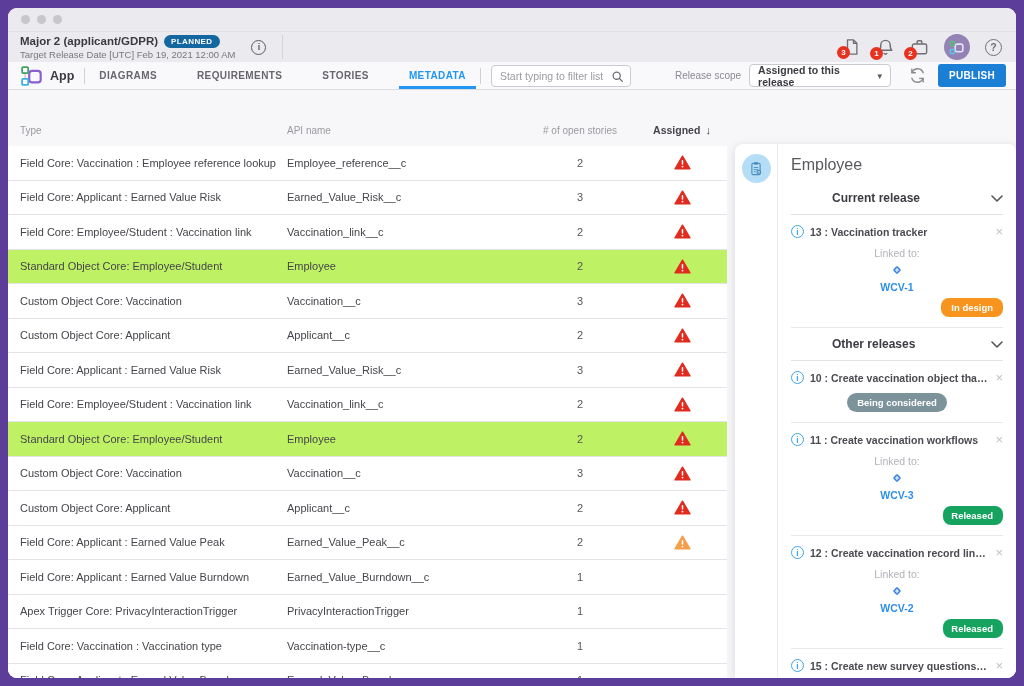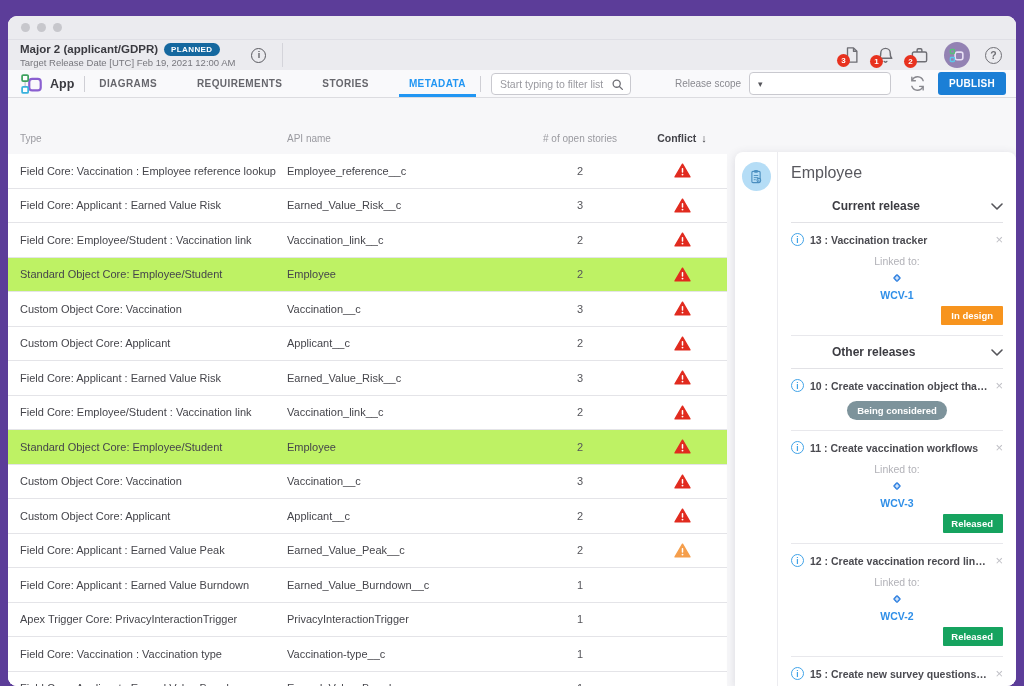--- a/index.html
+++ b/index.html
@@ -1,18 +1,18 @@
 <!DOCTYPE html>
 <html><head>
 <meta charset="utf-8">
 <style>
   *{box-sizing:border-box;margin:0;padding:0;font-family:"Liberation Sans",sans-serif;}
   html,body{width:1024px;height:686px;overflow:hidden;}
   .stage{position:relative;width:1024px;height:686px;background:#5c3d99;}
-  .window{position:absolute;left:8px;top:16px;width:1008px;height:670px;background:#fff;
+  .window{position:absolute;left:8px;top:8px;width:1008px;height:670px;background:#fff;
     border-radius:9px;overflow:hidden;display:flex;flex-direction:column;}
   
   .titlebar{height:24px;background:#ebebef;display:flex;align-items:center;padding-left:13px;gap:7px;
     border-bottom:1px solid #dfdfe5;flex:none;}
   .dot{width:9px;height:9px;border-radius:50%;background:#c7c7cc;}
   
   .header{height:30px;background:#ebebef;display:flex;align-items:center;padding:0 14px 0 12px;flex:none;}
   .title-block{display:flex;flex-direction:column;gap:1px;}
   .title-line{display:flex;align-items:center;gap:6px;}
   .rel-title{font-size:11.5px;font-weight:700;color:#3a3a40;}
@@ -85,21 +85,21 @@
   .story-item:last-child{border-bottom:none;}
   .story-r1{display:flex;align-items:center;gap:6px;}
   .info-i{flex:none;width:13px;height:13px;border:1.3px solid #41a3e8;border-radius:50%;color:#41a3e8;
     font-size:8.5px;font-weight:700;display:inline-flex;align-items:center;justify-content:center;}
   .story-label{flex:1;min-width:0;font-size:10.5px;font-weight:600;color:#4a4a50;
     white-space:nowrap;overflow:hidden;text-overflow:ellipsis;}
   .close-x{flex:none;font-size:13px;color:#c0c0c6;cursor:pointer;line-height:1;}
   .story-r2{margin-top:9px;display:flex;align-items:center;gap:5px;flex-direction:column;}
   .linked-label{font-size:10.5px;color:#b2b2b8;}
   .story-link{font-size:10.5px;font-weight:700;color:#2f8fe8;cursor:pointer;}
-  .badge{margin-left:auto;color:#fff;font-size:9.5px;font-weight:700;padding:4px 10px;border-radius:1px;white-space:nowrap;}
+  .badge{margin-left:auto;color:#fff;font-size:9.5px;font-weight:700;padding:4px 10px;border-radius:8px;white-space:nowrap;}
   .story-r2.no-link .badge{margin-left:0;}
   .badge.in-design{background:#f7941e;}
   .badge.released{background:#16a35f;padding-left:8px;}
   .badge.considered{background:#7d939b;border-radius:10px;}
 </style>
 </head>
 <body>
 
 <div class="stage">
   <div class="window">
@@ -184,41 +184,42 @@
         <input class="filter-input" type="text" placeholder="Start typing to filter list" style="">
         <span class="search-ic">
           <svg viewBox="0 0 16 16" width="13" height="13" fill="none" stroke="#707076" stroke-width="1.6" stroke-linecap="round">
               <circle cx="7" cy="7" r="4.4"></circle>
               <path d="M10.4 10.4L14 14"></path>
             </svg>
         </span>
       </div>
       <span class="scope-label">Release scope</span>
       <div class="dropdown">
+        <span class="dropdown-value">Assigned to this release</span>
         <span class="caret">▾</span>
       </div>
       <span class="nav-spacer"></span>
       <span class="refresh-btn">
         <svg viewBox="0 0 24 24" width="17" height="17" fill="none" stroke="#8a8a90" stroke-width="2" stroke-linecap="round">
             <path d="M20 8a8.5 8.5 0 0 0-15.5-1"></path>
             <path d="M4 3v5h5"></path>
             <path d="M4 16a8.5 8.5 0 0 0 15.5 1"></path>
             <path d="M20 21v-5h-5"></path>
           </svg>
       </span>
       <button class="publish-btn">PUBLISH</button>
     </div>
 
     <div class="main">
       <div class="table">
         <div class="thead">
           <span class="th">Type</span>
           <span class="th">API name</span>
           <span class="th center"># of open stories</span>
-          <span class="th center sorted"><span>Conflict</span><span class="sort-arrow">↓</span></span>
+          <span class="th center sorted"><span>Assigned</span><span class="sort-arrow">↓</span></span>
         </div>
         <div id="tbody">
   <div class="trow">
     <span class="cell-type">Field Core: Vaccination : Employee reference lookup</span>
     <span class="cell-api">Employee_reference__c</span>
     <span class="cell-stories">2</span>
     <span class="cell-conflict">
                 <svg class="tri red" viewBox="0 0 24 24">
                   <path d="M12 3 L22.5 21 H1.5 Z"></path>
                   <rect x="10.95" y="8.6" width="2.1" height="6.6" rx="1" fill="#fff" stroke="none"></rect>

